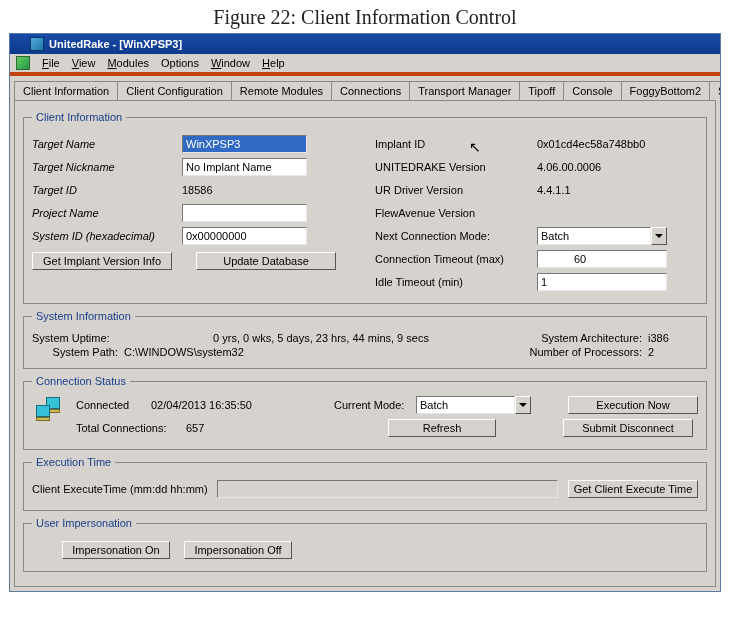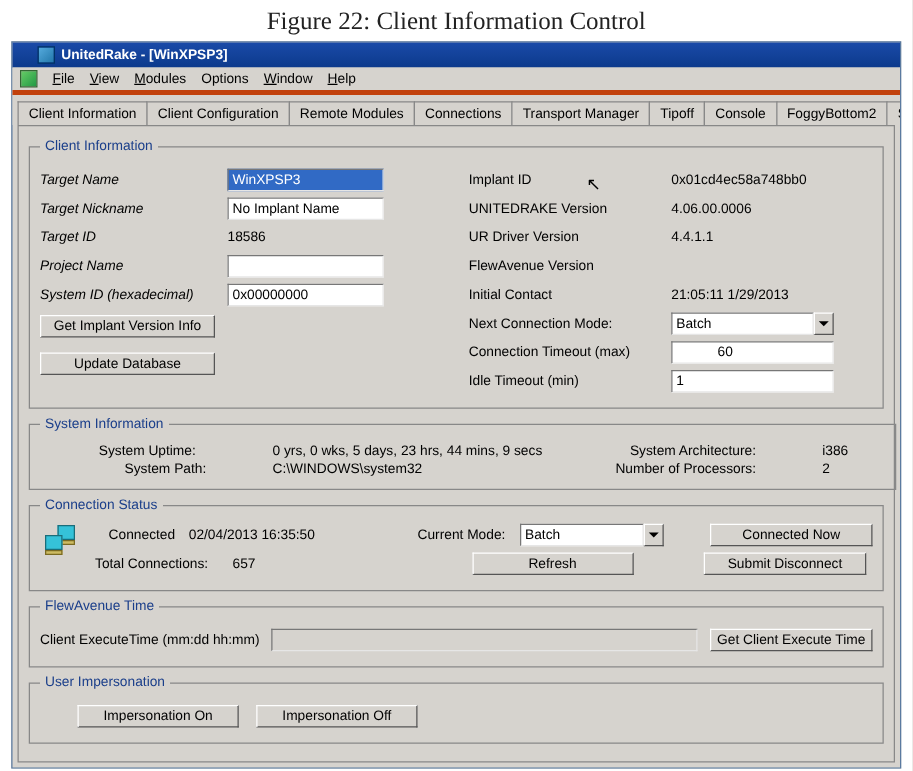--- a/index.html
+++ b/index.html
@@ -126,21 +126,21 @@
     border-right: 1px solid #555;
     border-bottom: 1px solid #555;
     padding: 2px 0;
     text-align: center;
     cursor: default;
     font-size: 11px;
   }
   .btn-w { width: 140px; }
   .btn-w2 { width: 130px; }
   .btn-w3 { width: 130px; }
-  .btn-w4 { width: 129px; }
+  .btn-w4 { width: 108px; }
   .combo {
     display: flex;
     align-items: stretch;
     height: 18px;
   }
   .combo .txt { flex: 1; }
   .combo .arrow {
     width: 16px;
     background: #d6d3ce;
     border-top: 1px solid #fff;
@@ -152,23 +152,23 @@
     justify-content: center;
   }
   .combo .arrow::after {
     content: "";
     border-left: 4px solid transparent;
     border-right: 4px solid transparent;
     border-top: 4px solid #000;
   }
   .cols { display: flex; gap: 20px; }
   .col { flex: 1; }
-  .two-btns { display: flex; gap: 12px; margin-top: 6px; flex-direction: column; }
+  .two-btns { display: flex; gap: 24px; margin-top: 6px; }
   .sysinfo-row { display: flex; margin: 2px 0; }
-  .sysinfo-row .sl { white-space: nowrap; margin-left: 47px; }
+  .sysinfo-row .sl { white-space: nowrap; }
   .conn-ico {
     width: 28px; height: 26px;
     position: relative;
     margin: 0 6px 0 2px;
   }
   .conn-ico .m1, .conn-ico .m2 {
     position: absolute;
     width: 14px; height: 12px;
     background: #35c2d9;
     border: 1px solid #1a6d7a;
@@ -278,24 +278,20 @@
           </div>
           <div class="row">
             <span class="lbl lbl-r">UR Driver Version</span>
             <span class="val">4.4.1.1</span>
           </div>
           <div class="row">
             <span class="lbl lbl-r">FlewAvenue Version</span>
             <span class="val"></span>
           </div>
           <div class="row">
-            <span class="lbl lbl-r">Initial Contact</span>
-            <span class="val">21:05:11  1/29/2013</span>
-          </div>
-          <div class="row">
             <span class="lbl lbl-r">Next Connection Mode:</span>
             <div class="combo" style="width:130px;">
               <div class="txt">Batch</div>
               <div class="arrow"></div>
             </div>
           </div>
           <div class="row">
             <span class="lbl lbl-r">Connection Timeout (max)</span>
             <div class="txt" style="width:130px;padding-left:36px;">60</div>
           </div>
@@ -326,21 +322,21 @@
     <fieldset>
       <legend>Connection Status</legend>
       <div style="display:flex; align-items:flex-start; gap:8px;">
         <div class="conn-ico">
           <div class="m2"></div>
             <div class="b2"></div>
           <div class="m1"></div>
             <div class="b1"></div>
         </div>
         <div style="flex:0 0 250px;">
-          <div class="row" style="margin-top:0;text-align:center;">
+          <div class="row" style="margin-top:0;">
             <span style="width:75px;">Connected</span>
             <span>02/04/2013 16:35:50</span>
           </div>
           <div class="row">
             <span style="width:110px;">Total Connections:</span>
             <span>657</span>
           </div>
         </div>
         <div style="flex:1;">
           <div class="row" style="margin-top:0;">
@@ -349,31 +345,31 @@
               <div class="txt">Batch</div>
               <div class="arrow"></div>
             </div>
           </div>
           <div class="row" style="justify-content:center;">
             <div class="btn btn-w4">Refresh</div>
           </div>
         </div>
         <div style="flex:0 0 140px;">
           <div class="row" style="margin-top:0; justify-content:flex-end;">
-            <div class="btn btn-w2">Connected Now</div>
+            <div class="btn btn-w2">Execution Now</div>
           </div>
           <div class="row" style="justify-content:center;">
             <div class="btn btn-w2">Submit Disconnect</div>
           </div>
         </div>
       </div>
     </fieldset>
 
     <fieldset>
-      <legend>FlewAvenue Time</legend>
+      <legend>Execution Time</legend>
       <div class="row">
         <span class="lbl" style="width:185px;">Client ExecuteTime (mm:dd hh:mm)</span>
         <div class="exec-field" style="flex:1; margin-right:10px;"></div>
         <div class="btn btn-w3">Get Client Execute Time</div>
       </div>
     </fieldset>
 
     <fieldset>
       <legend>User Impersonation</legend>
       <div class="row" style="gap:14px; padding-left:30px;">

